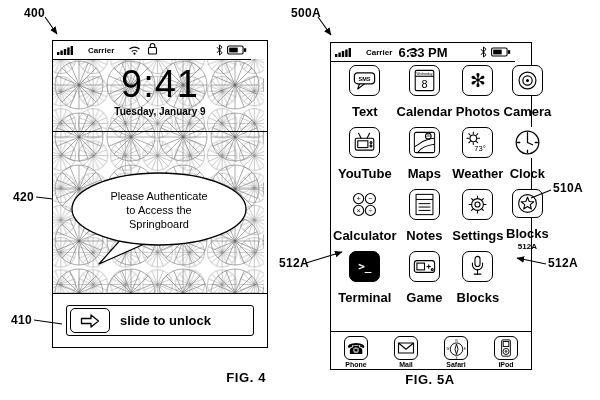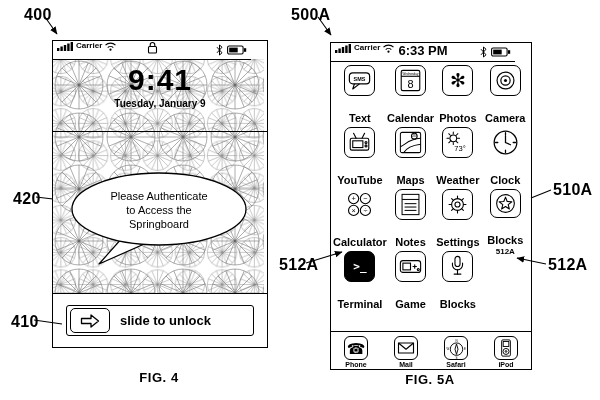--- a/index.html
+++ b/index.html
@@ -1,49 +1,49 @@
 <!DOCTYPE html>
 <html><head>
 <meta charset="utf-8">
 <style>
   html,body{margin:0;padding:0;background:#fff;}
   .canvas{position:relative;width:600px;height:400px;background:#fff;overflow:hidden;
           font-family:"Liberation Sans",sans-serif;color:#000;}
   .phone{position:absolute;border:1.6px solid #000;background:#fff;}
   .statusbar{position:absolute;top:0;left:0;right:16px;height:18px;border-bottom:1.1px solid #000;
-             display:flex;padding:0 4px;gap:2px;font-size:8px;font-weight:bold;}
+             display:flex;align-items:center;padding:0 4px;gap:14px;font-size:8px;font-weight:bold;}
   .sb-center{position:absolute;left:0;right:0;text-align:center;font-size:13px;font-weight:bold;pointer-events:none;}
   .sb-right{margin-left:auto;display:flex;align-items:center;gap:3px;}
   svg{display:block;}
-  .ref{position:absolute;font-size:16px;font-weight:600;letter-spacing:.3px;text-align:right;}
+  .ref{position:absolute;font-size:12px;font-weight:600;letter-spacing:.3px;text-align:right;}
   .caption{position:absolute;font-size:13px;font-weight:bold;text-align:center;letter-spacing:.6px;}
   .overlay{position:absolute;left:0;top:0;width:600px;height:400px;pointer-events:none;}
 
   
   .wallpaper{position:absolute;left:0;top:18px;}
   .time-wrap{position:absolute;top:24px;left:0;right:0;text-align:center;line-height:1;}
-  .time{font-size:30px;font-weight:700;letter-spacing:1px;}
+  .time{font-size:38px;font-weight:400;letter-spacing:1px;}
   .date{font-size:10px;margin-top:4px;font-weight:600;}
   .hline{position:absolute;left:0;right:0;border-top:1.1px solid #000;}
   .bubble-svg{position:absolute;left:10px;top:126px;}
   .slider-band{position:absolute;left:0;right:0;top:252px;bottom:0;background:#fff;border-top:1.3px solid #000;}
   .track{margin:11px auto 16px;width:186px;height:29px;border:1.6px solid #000;border-radius:3px;
          display:flex;align-items:center;background:#fff;}
   .slide-btn{width:38px;height:23px;border:1.5px solid #000;border-radius:5px;margin-left:3px;
              display:flex;align-items:center;justify-content:center;background:#fff;}
   .slide-text{margin-left:10px;font-size:13px;font-weight:600;}
 
   
   .grid{position:absolute;top:20px;left:2px;right:2px;display:grid;grid-template-columns:repeat(4,1fr);grid-auto-rows:62px;}
   .cell{display:flex;flex-direction:column;align-items:center;padding-top:2px;}
   .app-ic{width:31px;height:31px;border:1.5px solid #000;border-radius:7px;background:#fff;
           display:flex;align-items:center;justify-content:center;box-sizing:border-box;}
   .app-ic.plain{border:none;}
   .app-ic.dark{background:#000;}
-  .app-label{font-size:11px;margin-top:16px;font-weight:600;}
+  .app-label{font-size:13px;margin-top:8px;font-weight:600;}
   .sub-ref{font-size:8px;margin-top:1px;font-weight:600;}
   .glyph{font-size:19px;line-height:1;}
   .term-glyph{font-family:"DejaVu Sans Mono",monospace;font-size:11px;font-weight:bold;color:#fff;line-height:1;}
   .dock{position:absolute;left:0;right:0;top:288px;bottom:0;border-top:1.3px solid #000;
         display:flex;justify-content:space-around;align-items:flex-start;padding-top:4px;}
   .dock .cell{padding-top:0;}
   .dock .app-ic{width:24px;height:24px;border-radius:6px;}
   .dock .app-label{font-size:7px;margin-top:1px;}
   .dock .glyph{font-size:15px;}
 </style>
@@ -136,21 +136,21 @@
       <div class="track">
         <div class="slide-btn">
           <svg width="22" height="16" viewBox="0 0 22 16">
             <path d="M2.5 5.5 h9.5 V2 l7.5 6 -7.5 6 V10.5 H2.5 z" fill="#fff" stroke="#000" stroke-width="1.3" stroke-linejoin="round"></path>
           </svg>
         </div>
         <div class="slide-text">slide to unlock</div>
       </div>
     </div>
   </div>
-  <div class="caption" style="left:52px;top:370px;width:214px;">FIG. 4</div>
+  <div class="caption" style="left:52px;top:370px;width:214px;text-align:right;">FIG. 4</div>
 
   <div class="phone" style="left:330px;top:42px;width:200px;height:326px;">
 
     <div class="statusbar">
       <svg width="17" height="10" viewBox="0 0 17 10">
           <g fill="#000">
             <rect x="0" y="7" width="2.4" height="3"></rect>
             <rect x="3.4" y="5.5" width="2.4" height="4.5"></rect>
             <rect x="6.8" y="4" width="2.4" height="6"></rect>
             <rect x="10.2" y="2.5" width="2.4" height="7.5"></rect>

